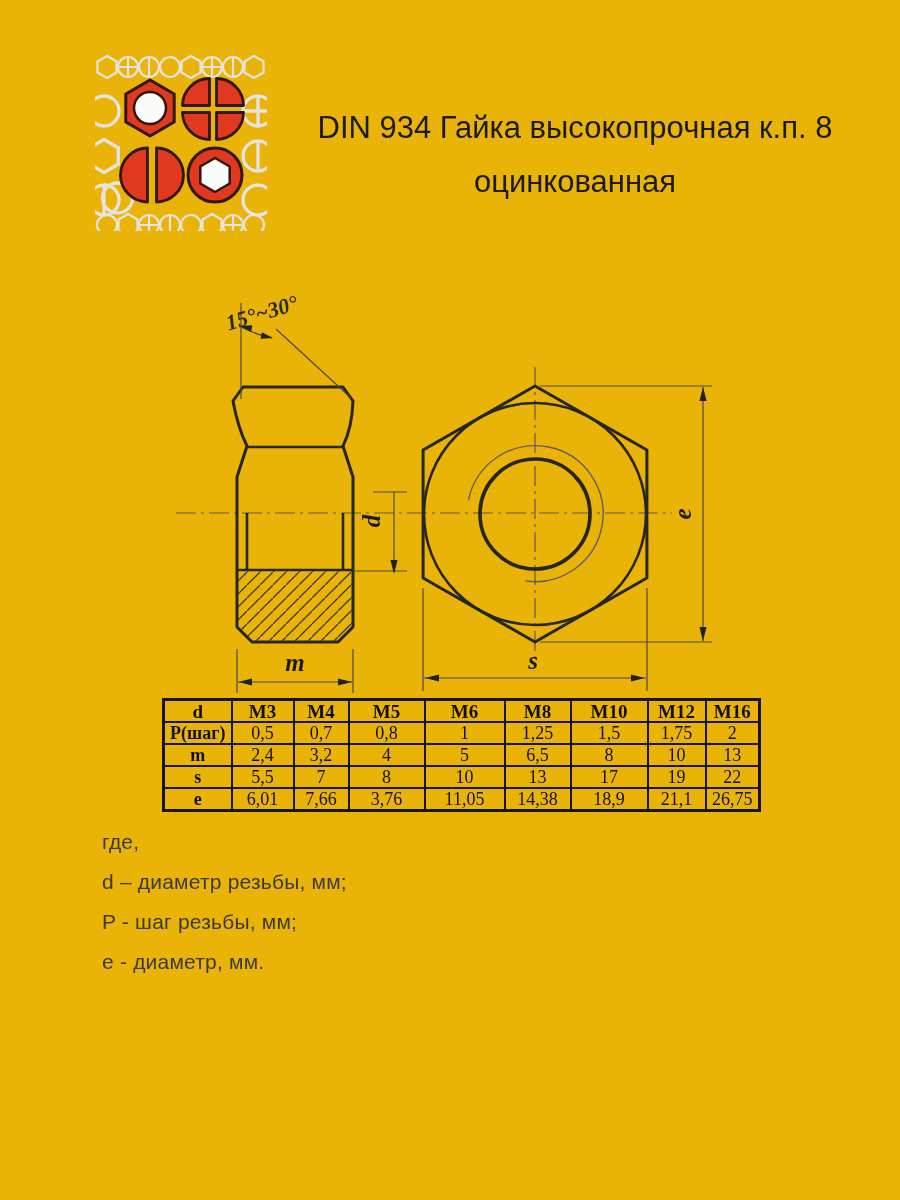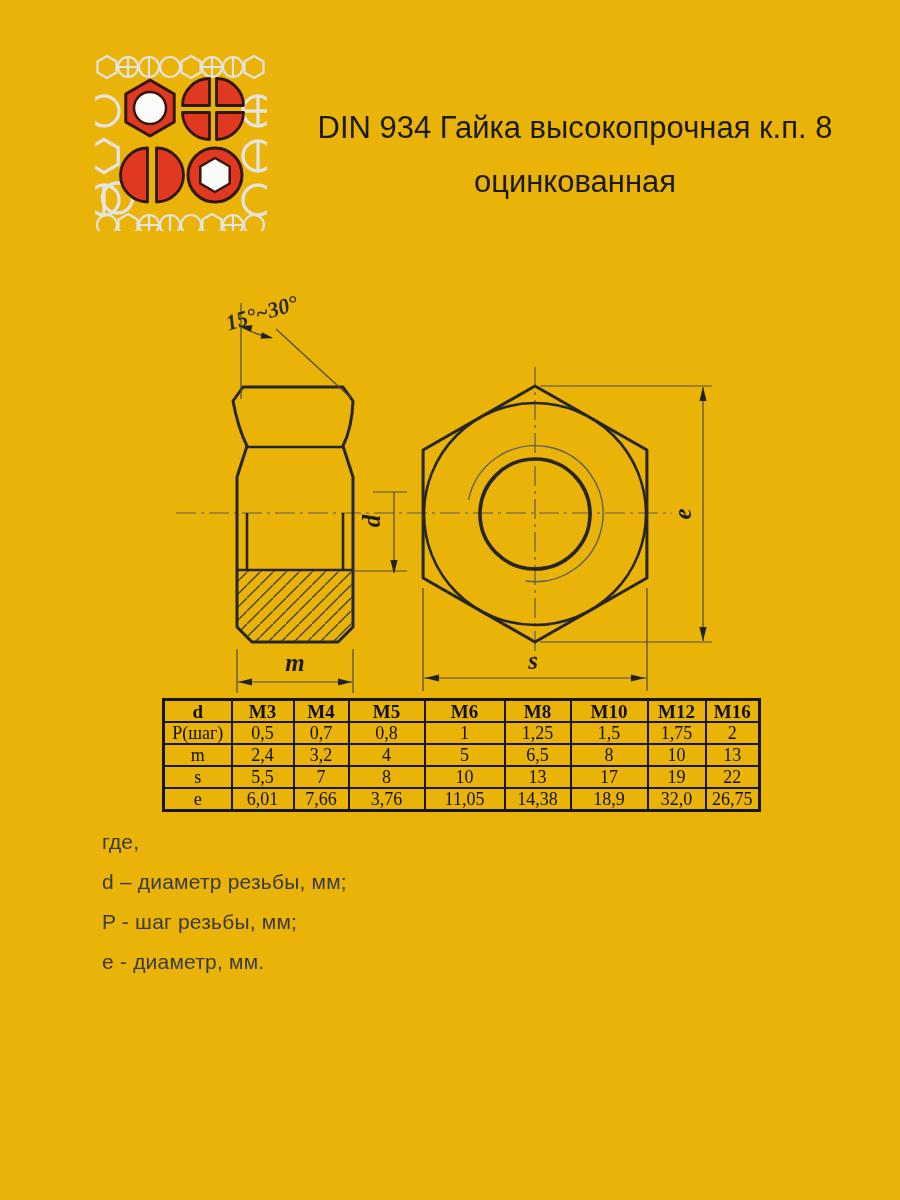--- a/index.html
+++ b/index.html
@@ -13,21 +13,21 @@
   .drawing-svg{position:absolute;left:150px;top:283px;width:640px;height:425px;}
   .dimlbl{font:italic 600 25px "Liberation Serif",serif;fill:#1c1c1c;}
   .anglbl{font:italic 600 22px "Liberation Serif",serif;fill:#2a2a2a;}
   
   table.dims{position:absolute;left:162px;top:698px;border-collapse:collapse;
              border:3px solid #161616;font-family:"Liberation Serif",serif;color:#111;
              table-layout:fixed;}
   table.dims th,table.dims td{border:2px solid #161616;text-align:center;vertical-align:middle;
              height:20px;padding:0 2px;font-size:18px;line-height:1;}
   table.dims th{font-weight:bold;font-size:19px;}
-  table.dims td.rowlabel{font-weight:normal;margin-top:12px;}
+  table.dims td.rowlabel{font-weight:bold;margin-top:12px;}
   
   .legend{position:absolute;left:102px;top:831px;color:#3a3a3a;}
   .legend p{margin:0 8px 19px 0;font-size:21px;line-height:21px;letter-spacing:.2px;}
 </style>
 </head>
 <body>
 
 <div class="page">
 
   <svg class="logo-svg" viewBox="0 0 172 178">
@@ -252,21 +252,21 @@
         <td>22</td>
       </tr>
       <tr>
         <td class="rowlabel">e</td>
         <td>6,01</td>
         <td>7,66</td>
         <td>3,76</td>
         <td>11,05</td>
         <td>14,38</td>
         <td>18,9</td>
-        <td>32,0</td>
+        <td>21,1</td>
         <td>26,75</td>
       </tr>
     </tbody>
   </table>
 
   <div class="legend">
     <p>где,</p>
     <p>d – диаметр резьбы, мм;</p>
     <p>P - шаг резьбы, мм;</p>
     <p>e -  диаметр, мм.</p>

